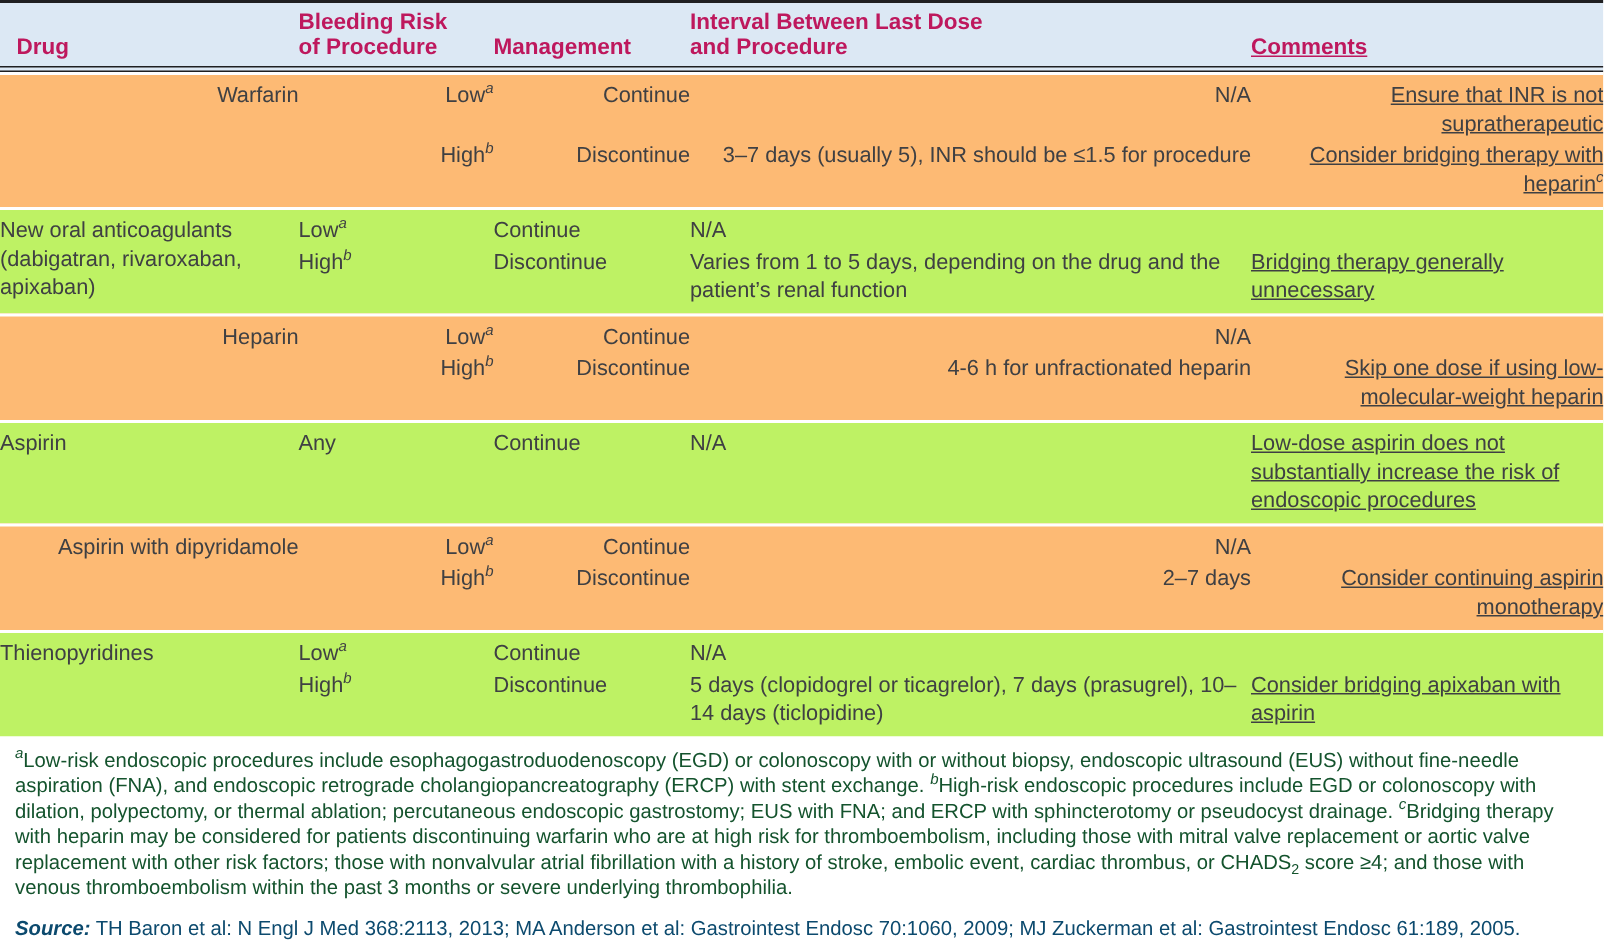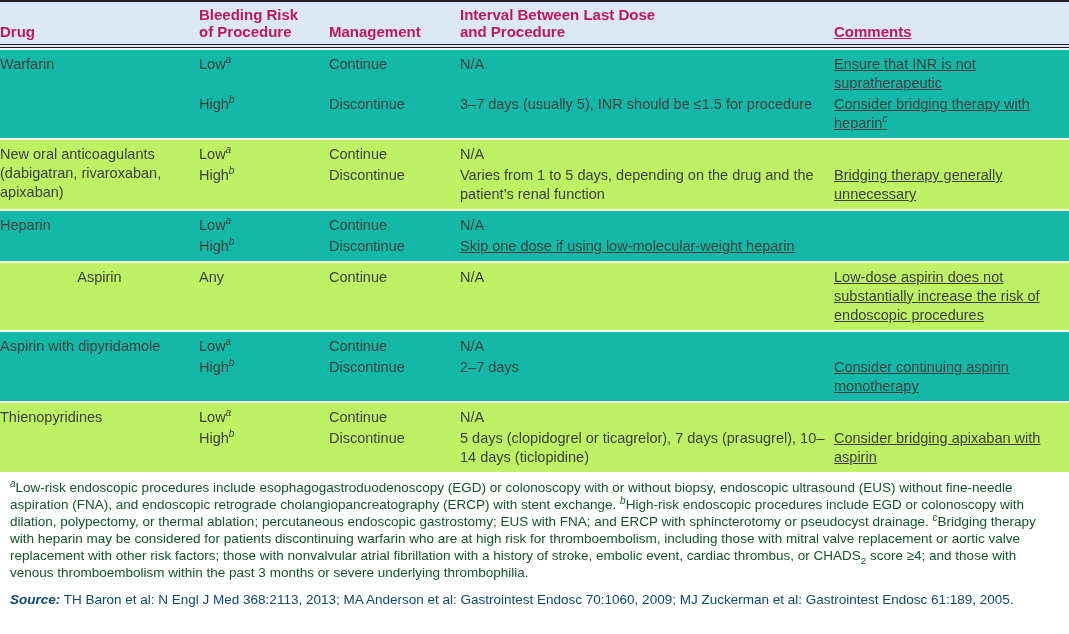--- a/index.html
+++ b/index.html
@@ -13,32 +13,32 @@
   .thead {
     background:#dce8f4;
     border-top:2px solid #1f1f21;
     border-bottom:4px double #1f1f21;
     min-height:43px;
     padding:4px 0 4px 0;
     align-items:end;
   }
   .hcell { font-size:15px; font-weight:bold; color:#be185d; line-height:17px; }
   .hcell .hl { display:block; }
-  .col1 { }
+  .col1 { padding-left:11px; }
   .col4 { padding-right:28px; }
   .col5 { padding-right:6px;text-decoration:underline; }
 
   
   .sec { padding:4px 0; border-top:2px solid #ffffff; }
-  .sec.pale { background:#14b8a6; }
+  .sec.pale { background:#fdba74;text-align:right; }
   .sec.blue { background:#bef264; }
 
   .c { font-size:14.5px; color:#3f4043; line-height:19px; padding:1px 0; }
   .drug { grid-column:1; }
-  .span1 { grid-row:1 / span 1;text-align:center; }
+  .span1 { grid-row:1 / span 1; }
   .span2 { grid-row:1 / span 2; }
 
   sup.s { font-style:italic; font-size:10px; vertical-align:super; line-height:0; }
 
   
   .fnwrap { background:#ffffff; padding:7px 10px 0 10px; }
   .fn { font-size:13.5px; color:#14532d; line-height:17px; }
   .fn sup.fns { font-style:italic; font-size:10px; vertical-align:super; line-height:0; }
   .fn sub.fnsub { font-size:9.5px; vertical-align:sub; line-height:0; }
   .src { margin-top:10px; font-size:13.5px; color:#0c4a6e; line-height:17px; }
@@ -97,20 +97,21 @@
   </div>
 
   <div class="grid5 sec pale">
     <div class="c drug col1 span2">Heparin</div>
     <div class="c"><span>Low</span><sup class="s">a</sup></div>
     <div class="c">Continue</div>
     <div class="c col4">N/A</div>
     <div class="c col5"></div>
     <div class="c"><span>High</span><sup class="s">b</sup></div>
     <div class="c">Discontinue</div>
+    <div class="c col4">4-6 h for unfractionated heparin</div>
     <div class="c col5">Skip one dose if using low-molecular-weight heparin</div>
   </div>
 
   <div class="grid5 sec blue">
     <div class="c drug col1 span1">Aspirin</div>
     <div class="c"><span>Any</span><sup class="s"></sup></div>
     <div class="c">Continue</div>
     <div class="c col4">N/A</div>
     <div class="c col5">Low-dose aspirin does not substantially increase the risk of endoscopic procedures</div>
   </div>

